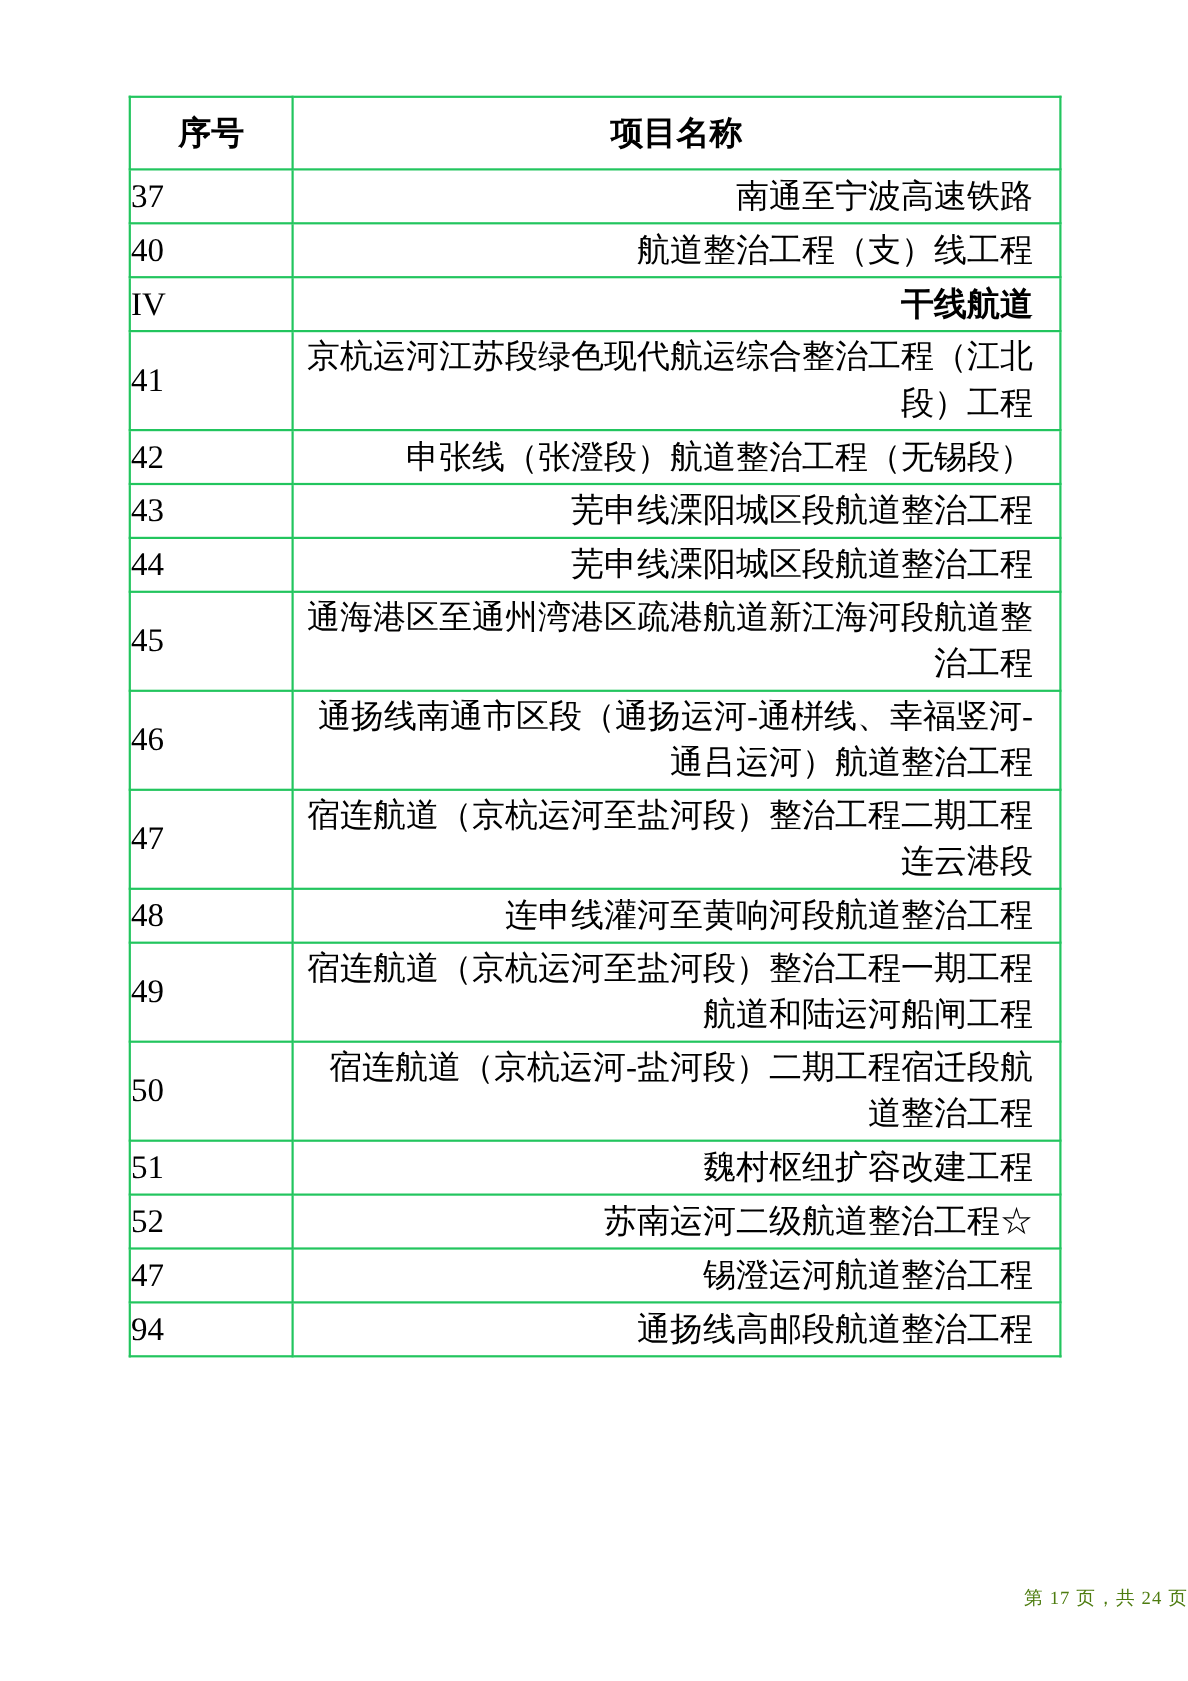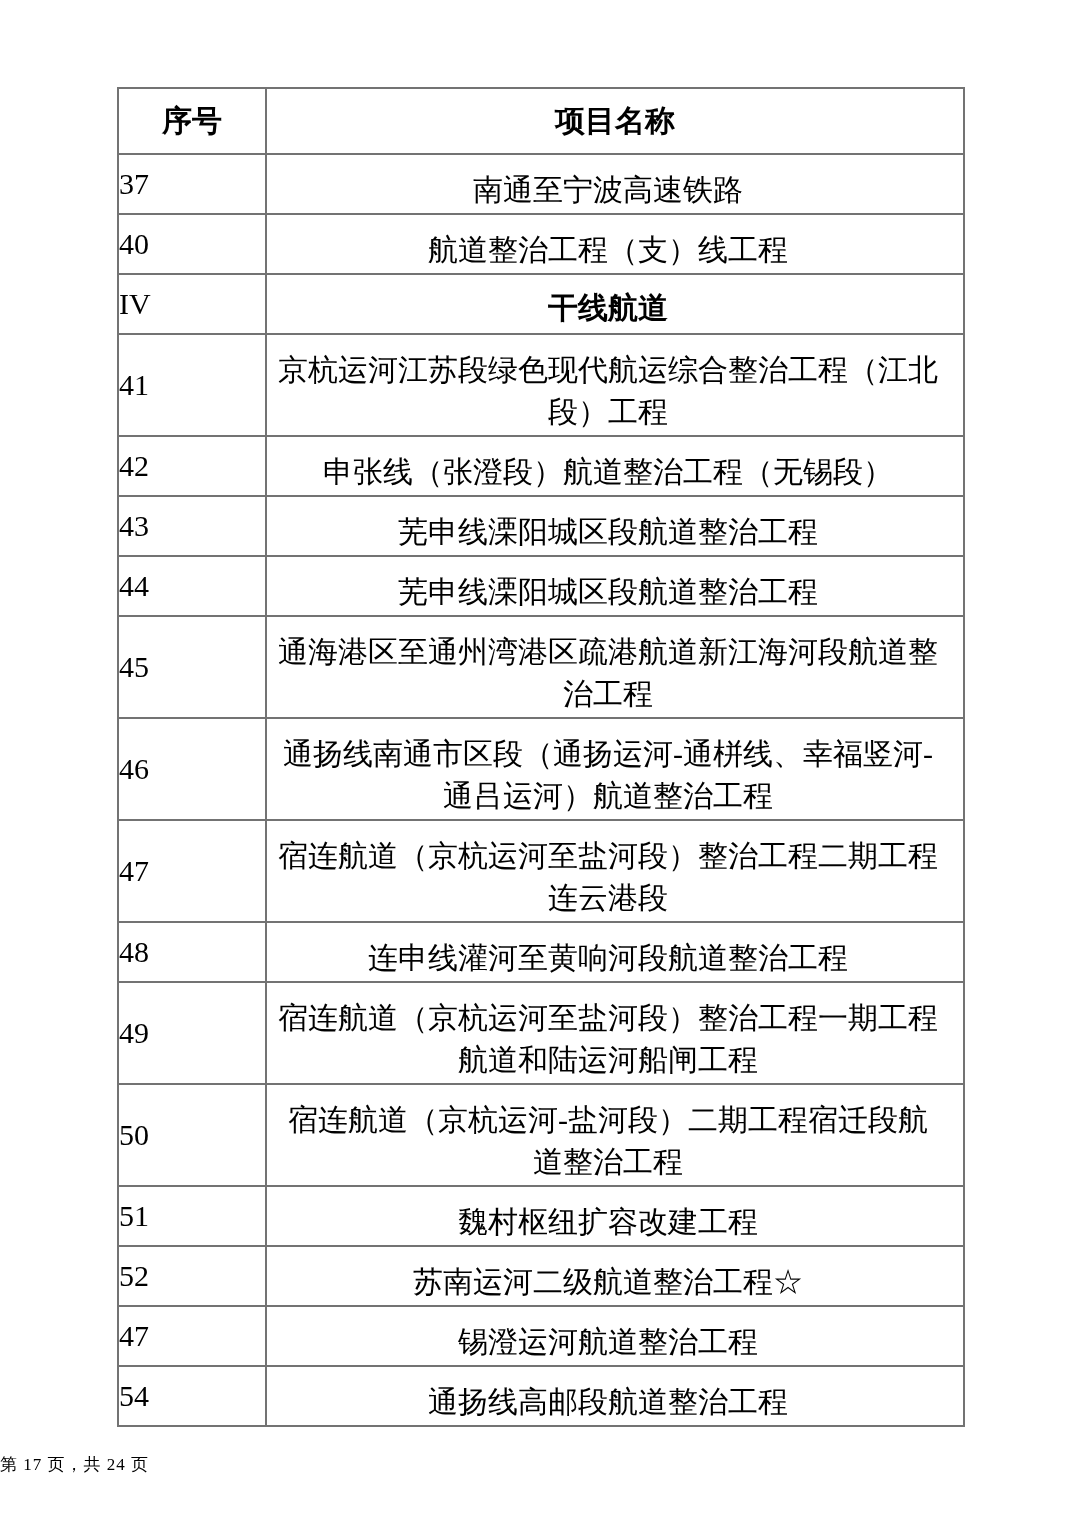--- a/index.html
+++ b/index.html
@@ -18,21 +18,21 @@
   .project-table {
     position: absolute;
     left: 117px;
     top: 87px;
     width: 846px;
     border-collapse: collapse;
     table-layout: fixed;
   }
   .project-table th,
   .project-table td {
-    border: 2px solid #737373;
+    border: 2px solid #22c55e;
     box-sizing: border-box;
   }
   .project-table th {
     height: 66px;
     font-family: "Liberation Sans", "DejaVu Sans", sans-serif;
     font-weight: bold;
     font-size: 30px;
     text-align: center;
     vertical-align: middle;
     padding: 0;
@@ -41,40 +41,39 @@
     text-align: left;
     vertical-align: middle;
     font-size: 30px;
     height: 49px;
     padding: 0;
   }
   .name-cell {
     font-size: 30px;
     line-height: 42px;
     vertical-align: middle;
-    padding: 14px 24px 2px 10px;
+    padding: 2px 24px 2px 10px;
     height: 49px;
-    text-align: center;
+    text-align: right;
     word-break: break-all;
   }
   .section-row .name-cell {
-    font-family: Liberation Mono, monospace;
+    font-family: Liberation Serif, serif;
     font-weight: bold;
   }
   .page-footer {
     position: absolute;
     top: 1441px;
     left: 0;
     width: 1080px;
-    text-align: left;
+    text-align: right;
     font-size: 17px;
     letter-spacing: 1px;
-    color: #000000;
+    color: #4d7c0f;
     font-family: "Liberation Serif", "DejaVu Serif", serif;
-    margin-top: 12px;
   }
 </style>
 </head>
 <body>
 
 <table class="project-table">
   <colgroup>
     <col style="width:148px">
     <col style="width:698px">
   </colgroup>
@@ -143,19 +142,19 @@
       </tr>
       <tr>
         <td class="no-cell">52</td>
         <td class="name-cell">苏南运河二级航道整治工程☆</td>
       </tr>
       <tr>
         <td class="no-cell">47</td>
         <td class="name-cell">锡澄运河航道整治工程</td>
       </tr>
       <tr>
-        <td class="no-cell">54</td>
+        <td class="no-cell">94</td>
         <td class="name-cell">通扬线高邮段航道整治工程</td>
       </tr>
     </tbody>
 </table>
 
 <div class="page-footer">第 17 页，共 24 页</div>
 
 </body></html>

